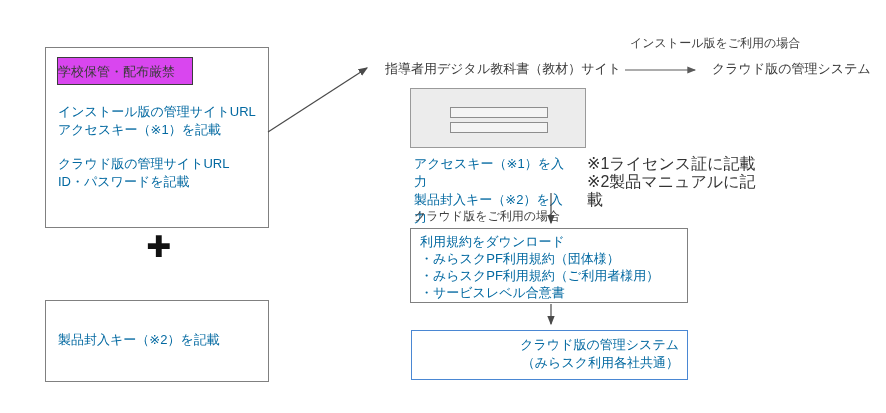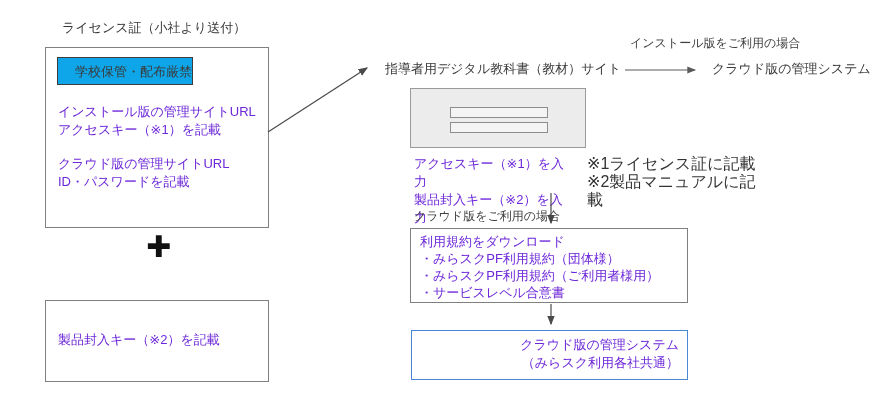--- a/index.html
+++ b/index.html
@@ -36,30 +36,30 @@
     background: #ffffff;
     box-sizing: border-box;
   }
   .box-blue {
     border: 1px solid #4a87d3;
     background: #ffffff;
     box-sizing: border-box;
   }
   .inner-box {
     border: 1px solid #3c3c3c;
-    background: #0ea5e9;
+    background: #d946ef;
     box-sizing: border-box;
     display: flex;
     align-items: center;
-    justify-content: flex-end;
+    justify-content: flex-start;
   }
   .body-text {
     font-size: 13px;
     line-height: 18px;
-    color: #6d28d9;
+    color: #0369a1;
     white-space: pre-line;
   }
   .small-note {
     font-size: 16px;
     line-height: 18px;
     color: #333333;
     white-space: pre-line;
   }
   .panel-gray {
     background: #ececec;
@@ -77,21 +77,20 @@
     line-height: 30px;
     color: #111111;
   }
   svg { display: block; overflow: visible; }
 </style>
 </head>
 <body>
 
 <div id="canvas">
 
-  <div class="abs lbl" style="left:62px; top:19px;">ライセンス証（小社より送付）</div>
 
   <div class="abs box" style="left:45px; top:47px; width:224px; height:181px;"></div>
 
   <div class="abs inner-box" style="left:57px; top:57px; width:136px; height:28px;">
     <span class="lbl" style="font-size:13px;">学校保管・配布厳禁</span>
   </div>
 
   <div class="abs body-text" style="left:58px; top:103px; width:206px;">インストール版の管理サイトURL
 アクセスキー（※1）を記載</div>
 

